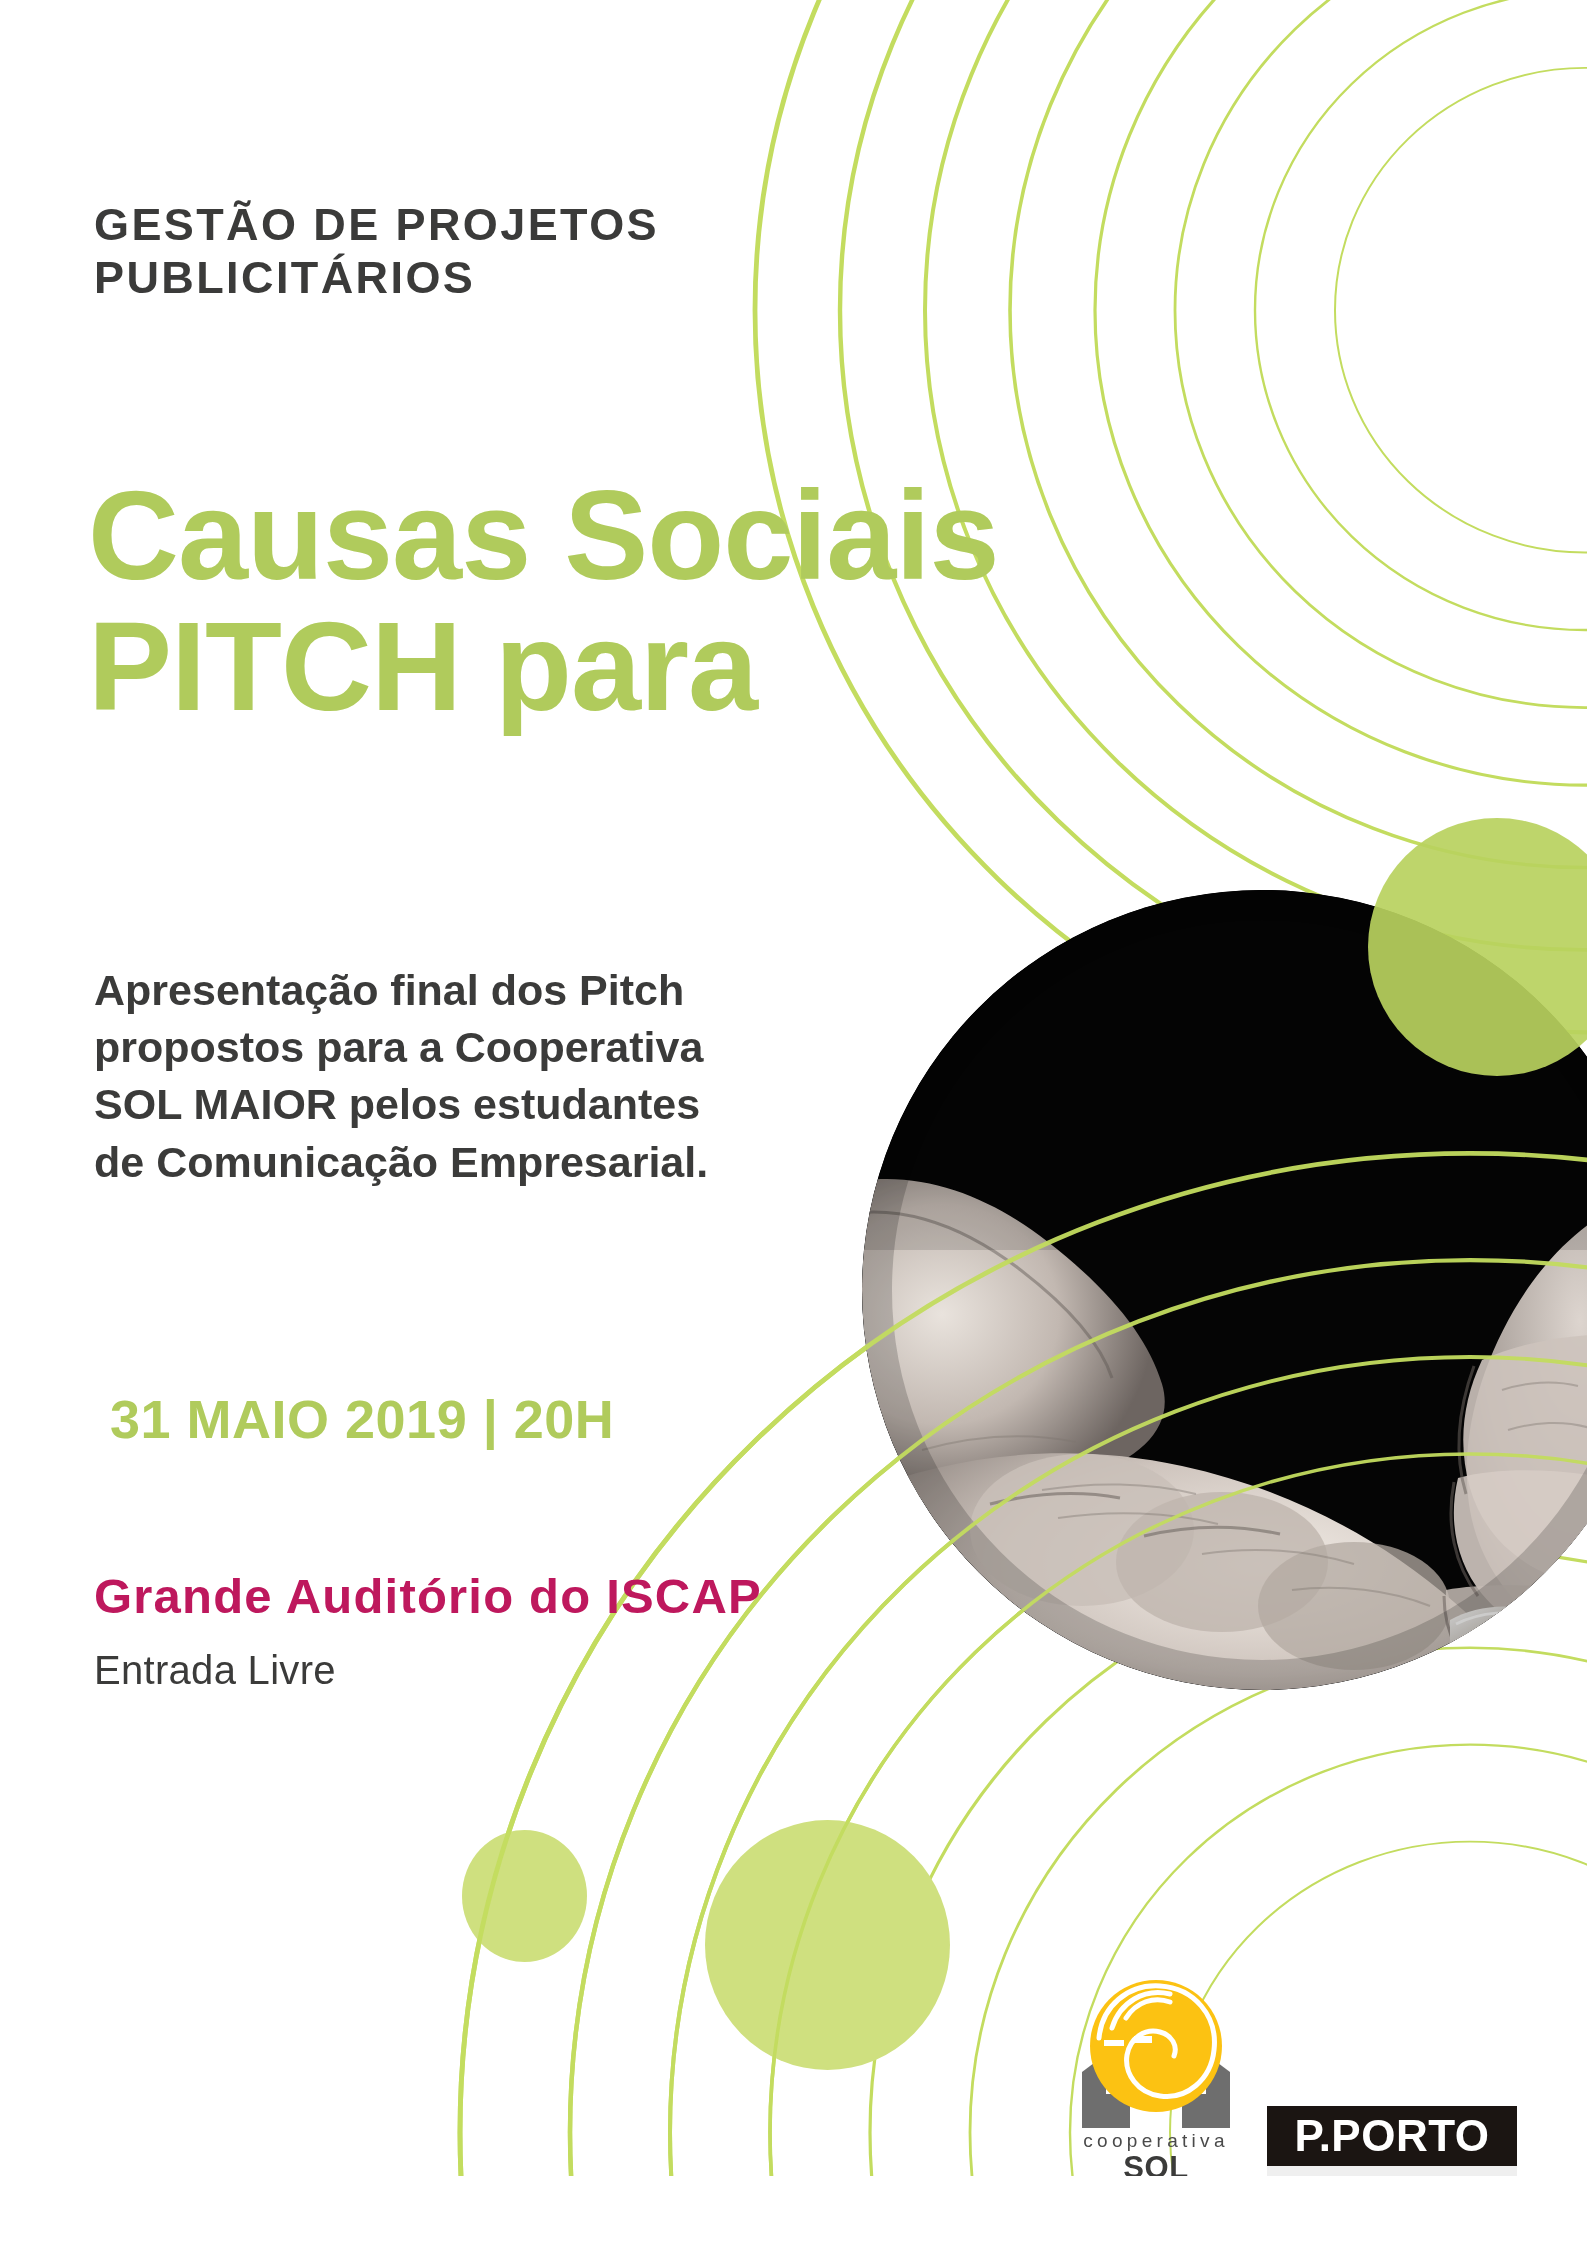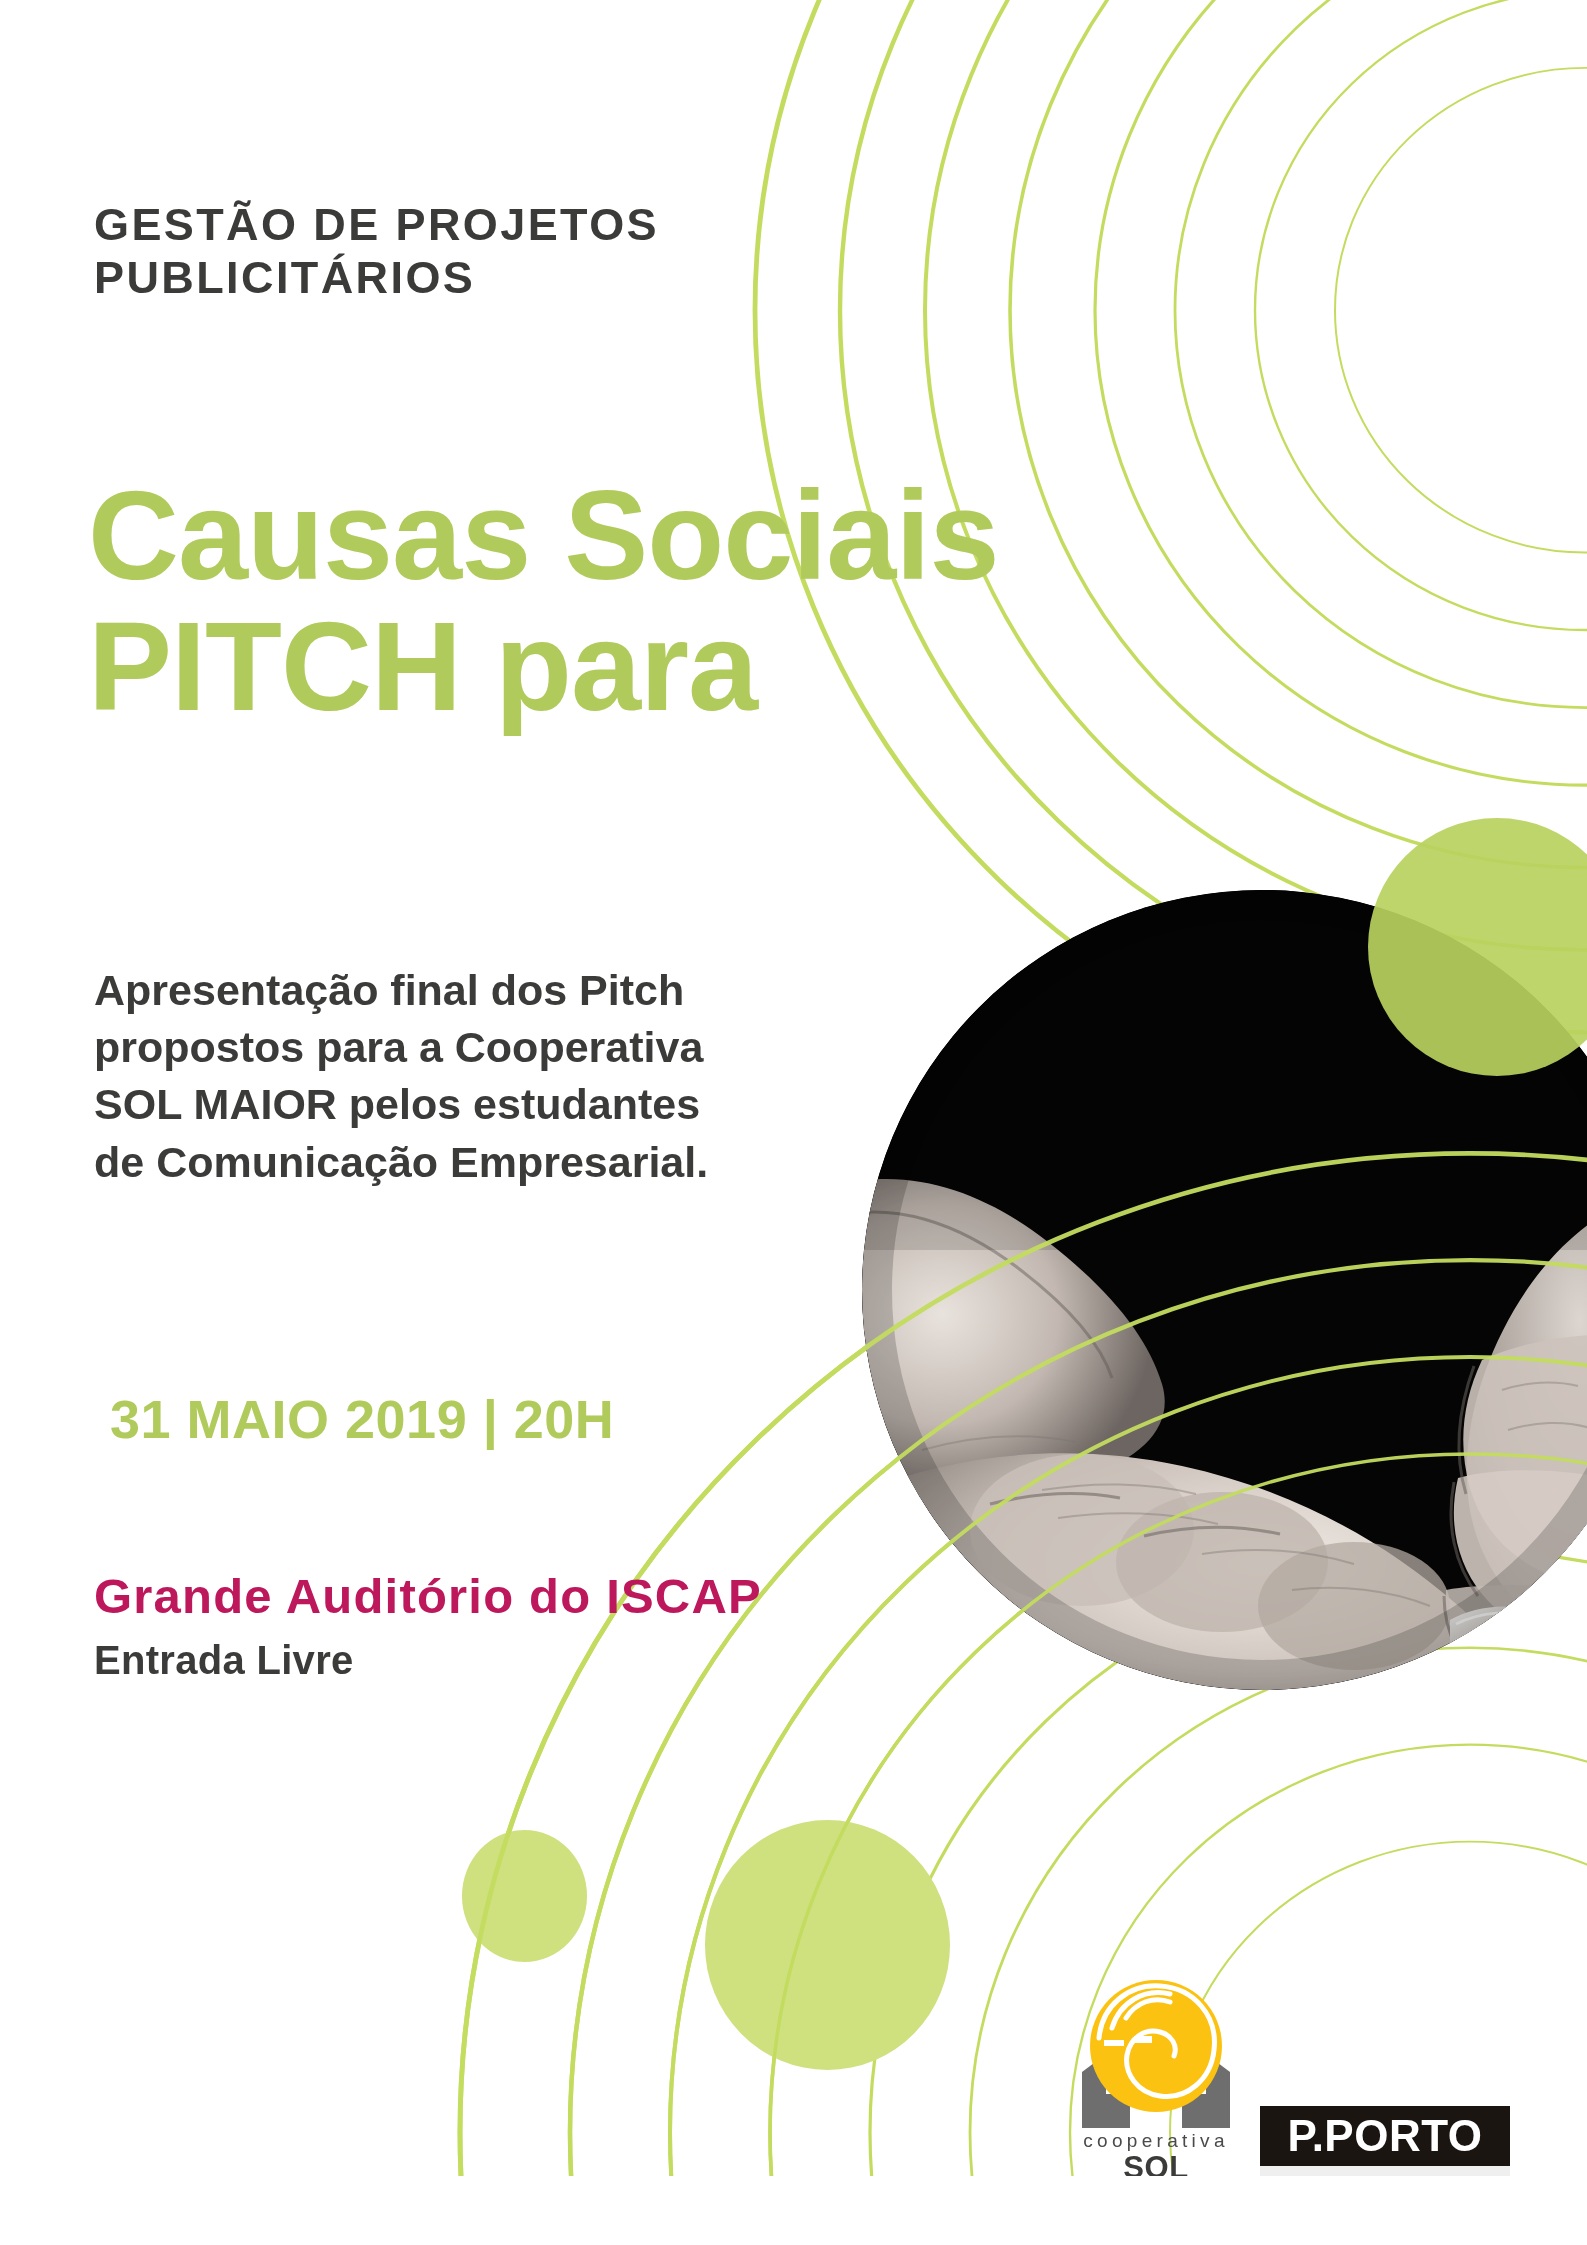--- a/index.html
+++ b/index.html
@@ -135,39 +135,39 @@
   .venue-name {
     display: block;
     font-size: 49px;
     line-height: 1.18;
     font-weight: 700;
     letter-spacing: 1.2px;
     color: #be185d;
   }
   .venue-entry {
     display: block;
-    margin-top: 10px;
+    margin-top: 20px;
     font-size: 40px;
     line-height: 1.2;
-    font-weight: 700;
+    font-weight: 400;
     letter-spacing: .3px;
     color: #3b3b3a;
   }
 
   
   .logos {
     position: absolute;
     left: 1072px;
     top: 2002px;
     width: 480px;
     height: 220px;
     z-index: 11;
     display: flex;
     align-items: flex-end;
-    gap: 20px;
+    gap: 27px;
   }
   .logo-solmaior {
     position: relative;
     width: 168px;
     text-align: center;
   }
   .logo-solmaior .mark { display:block; width: 168px; height: 152px; }
   .logo-solmaior .line1 {
     display: block;
     font-size: 19px;

